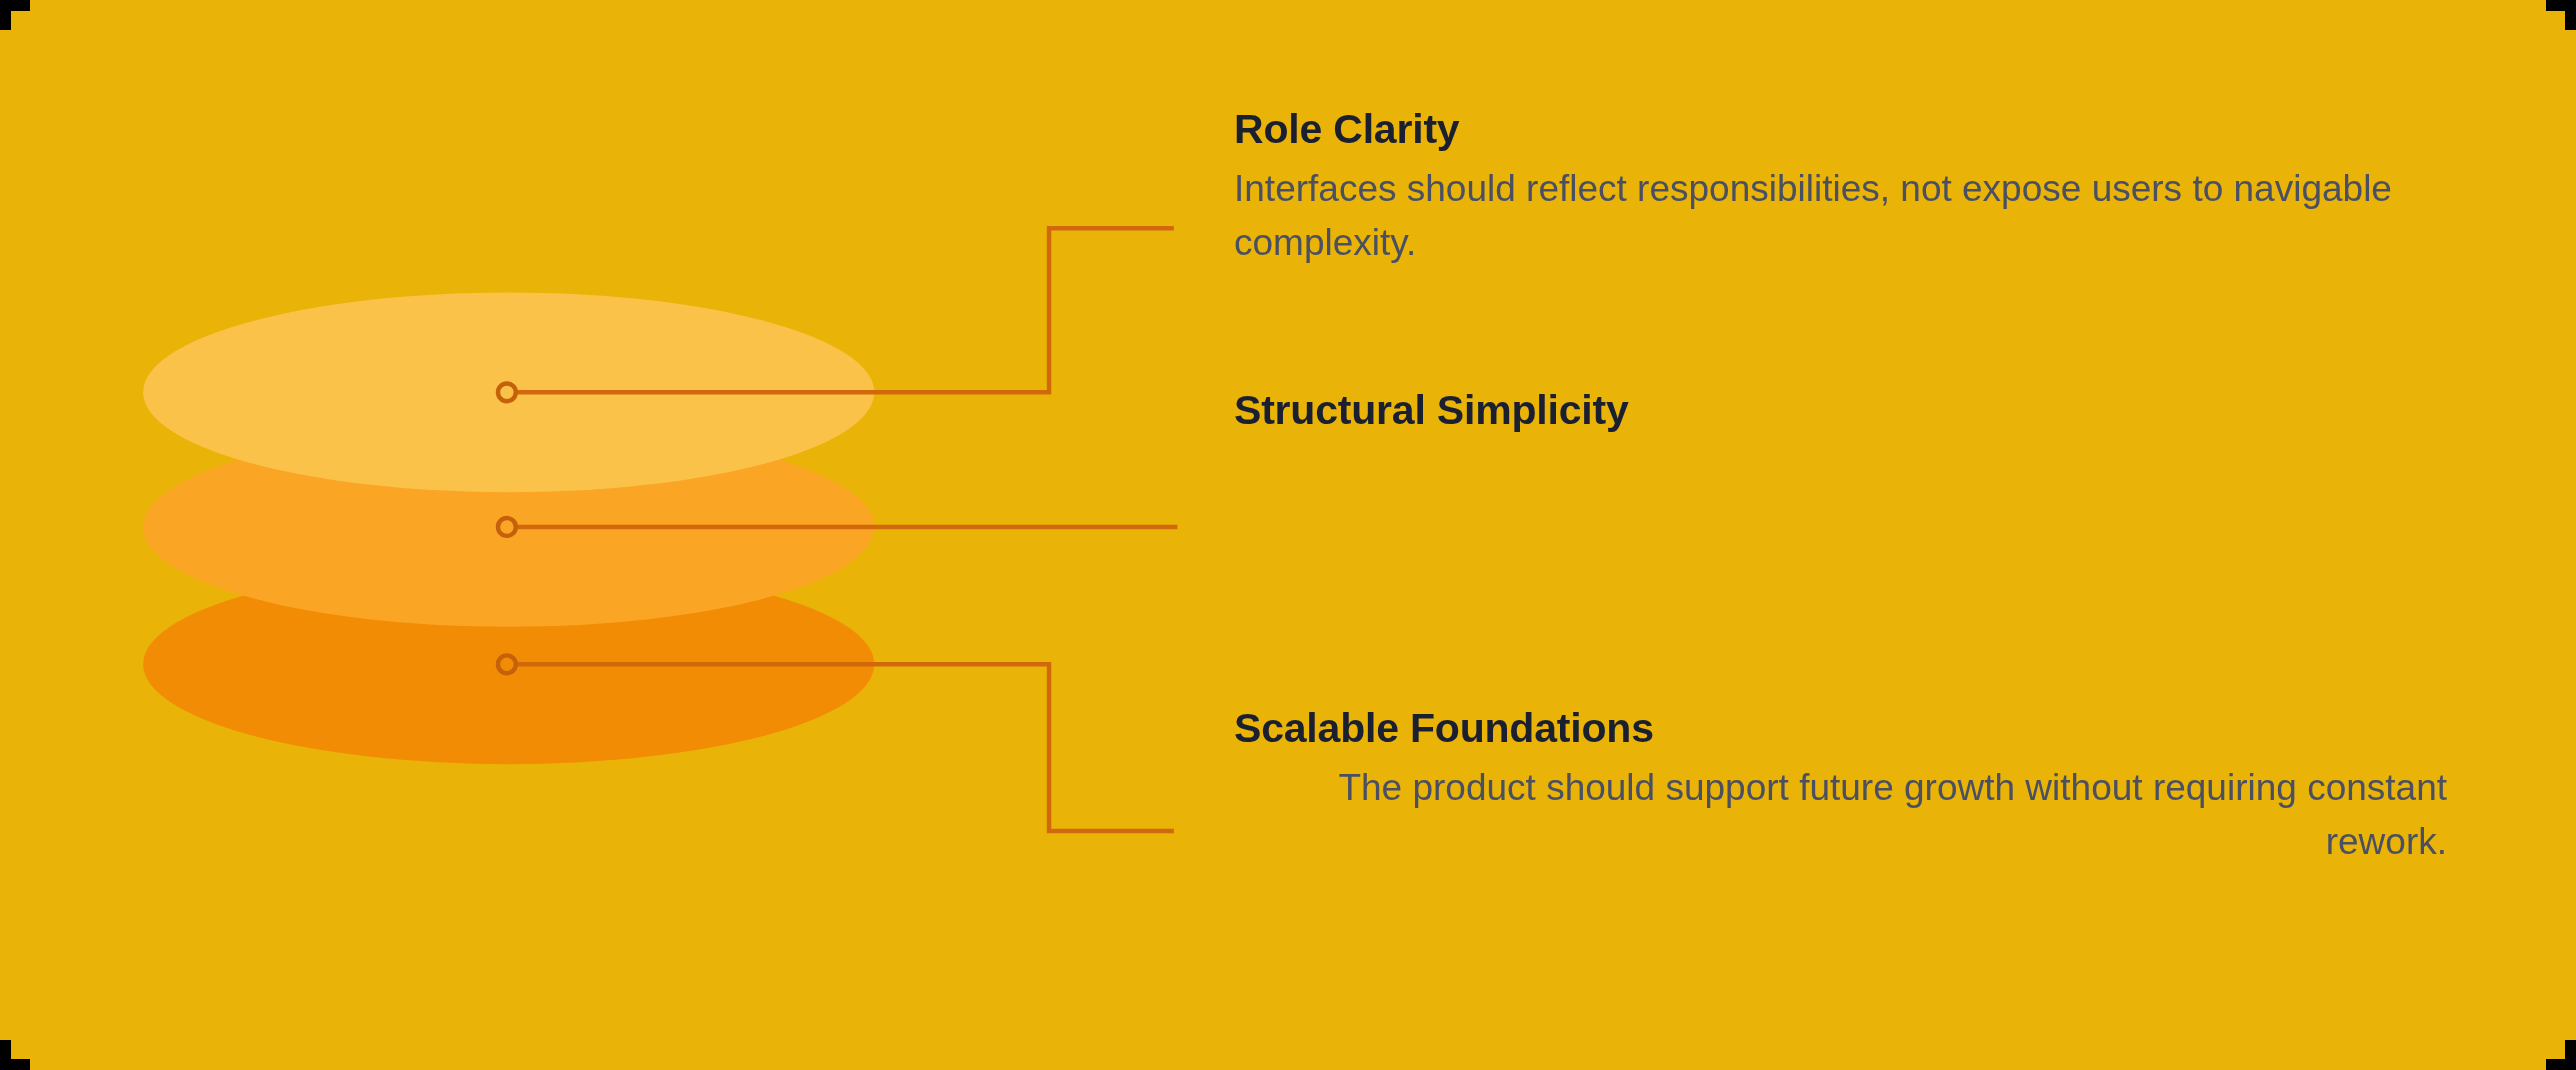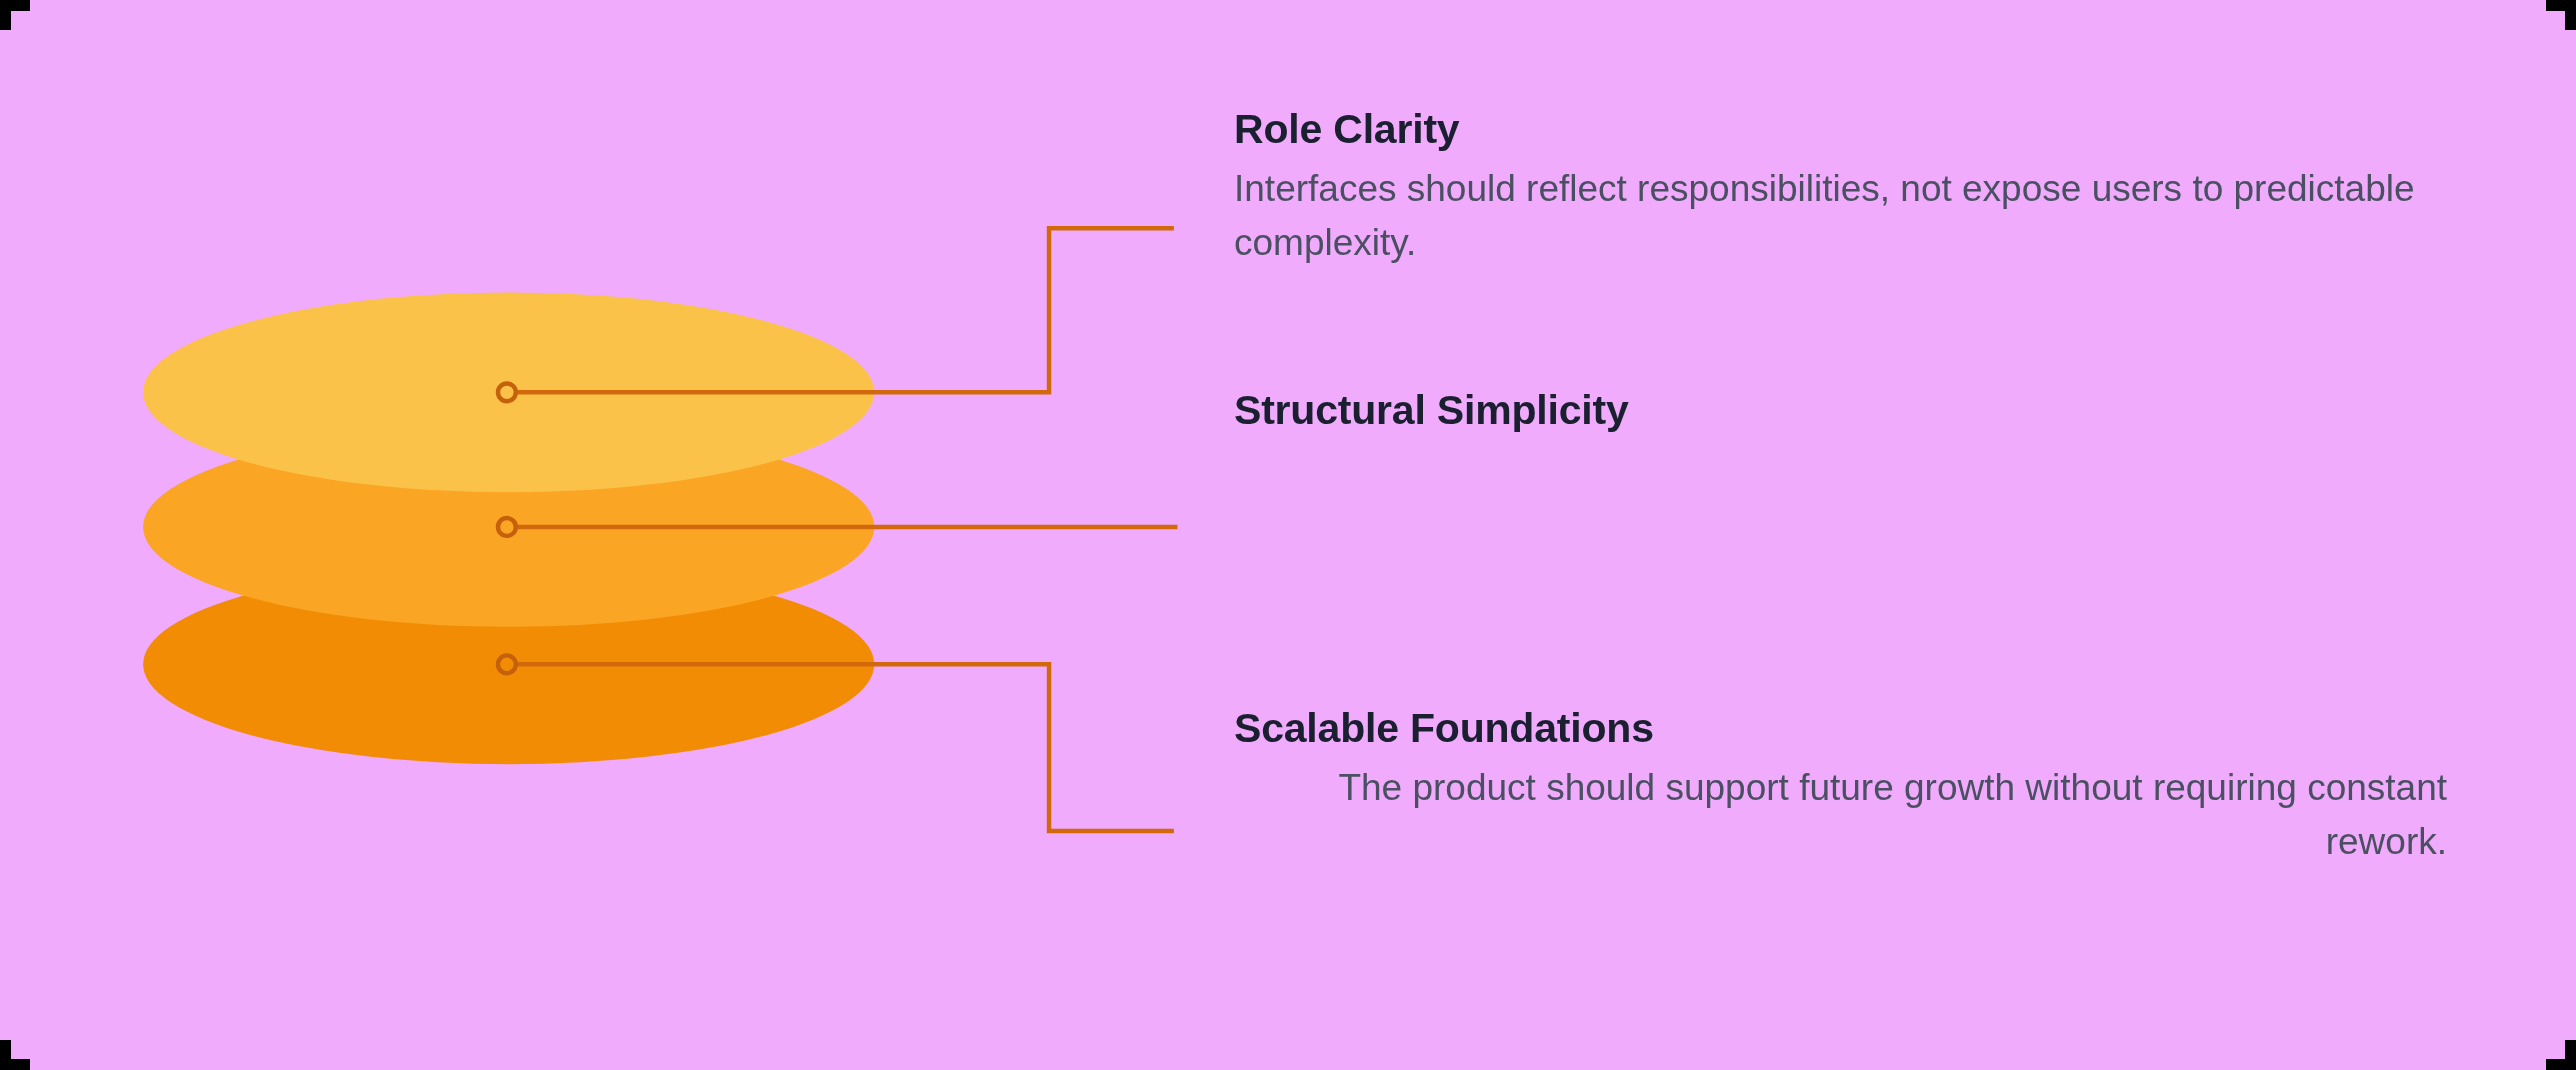--- a/index.html
+++ b/index.html
@@ -9,21 +9,21 @@
     background: #ffffff;
   }
   body {
     font-family: "Liberation Sans", sans-serif;
     -webkit-font-smoothing: antialiased;
   }
   #canvas {
     position: relative;
     width: 2576px;
     height: 1070px;
-    background: #f0abfc;
+    background: #eab308;
     overflow: hidden;
   }
 
   
   .corner {
     position: absolute;
     width: 30px;
     height: 30px;
     pointer-events: none;
   }
@@ -118,21 +118,21 @@
 
     <circle cx="568" cy="440" r="10" fill="none" stroke="#C6610B" stroke-width="5"></circle>
     <circle cx="568" cy="591" r="10" fill="none" stroke="#C6610B" stroke-width="5"></circle>
     <circle cx="568" cy="745" r="10" fill="none" stroke="#C6610B" stroke-width="5"></circle>
   </svg>
 
   <div class="text-col">
 
     <div class="item item-1">
       <p class="item-title">Role Clarity</p>
-      <p class="item-desc">Interfaces should reflect responsibilities, not expose users to predictable complexity.</p>
+      <p class="item-desc">Interfaces should reflect responsibilities, not expose users to navigable complexity.</p>
     </div>
 
     <div class="item item-2">
       <p class="item-title">Structural Simplicity</p>
     </div>
 
     <div class="item item-3">
       <p class="item-title">Scalable Foundations</p>
       <p class="item-desc">The product should support future growth without requiring constant rework.</p>
     </div>

